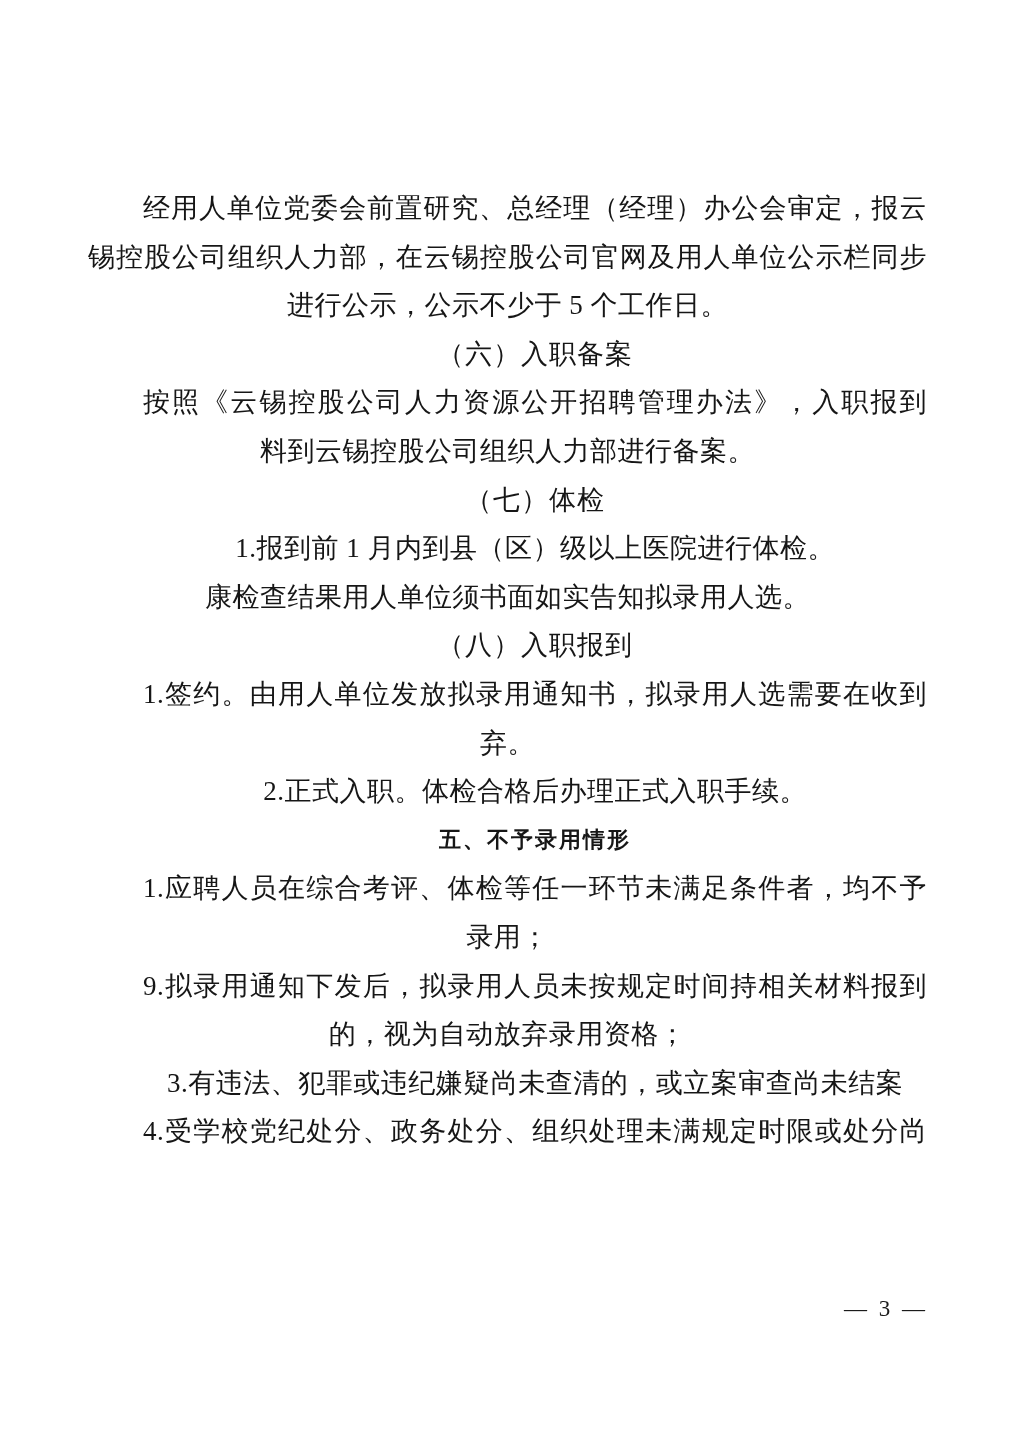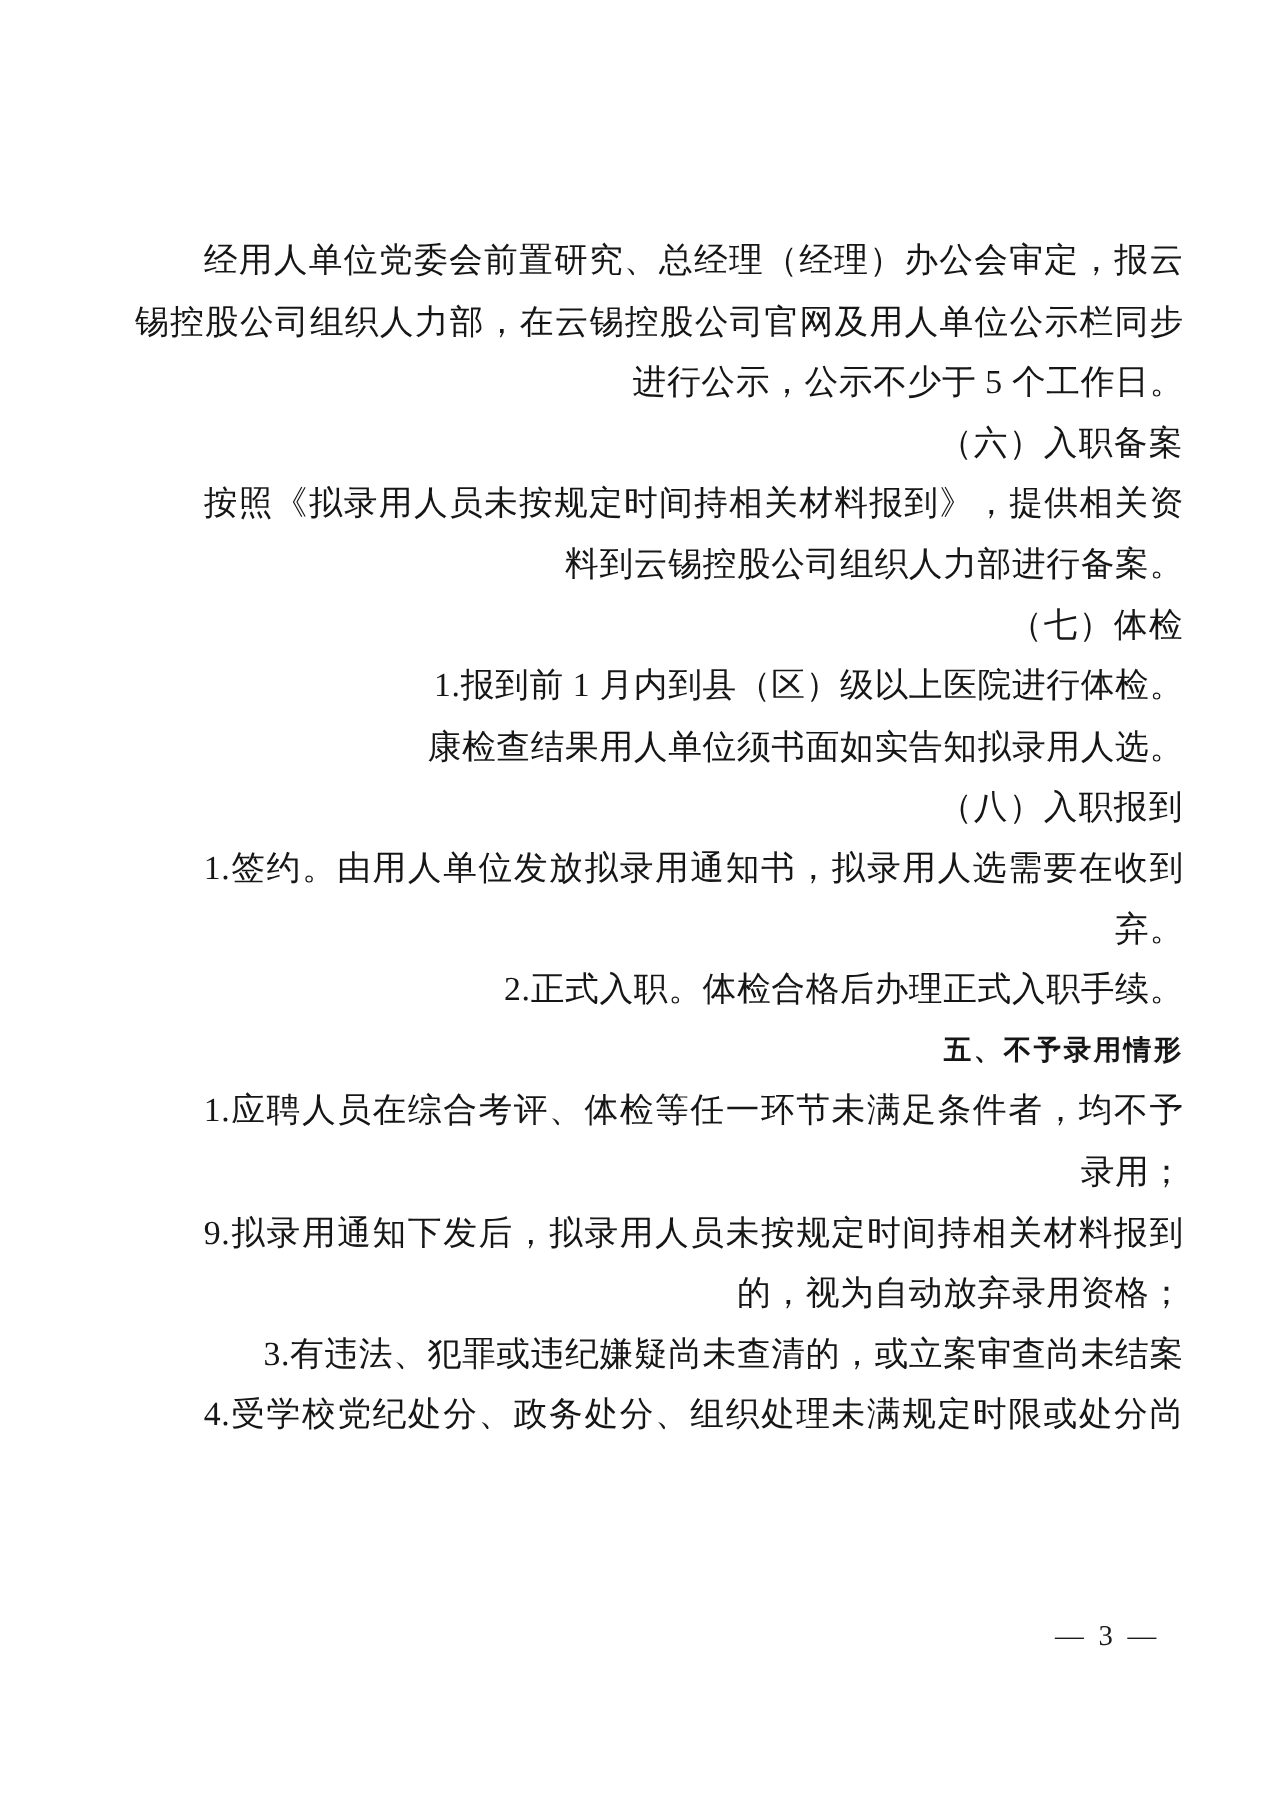--- a/index.html
+++ b/index.html
@@ -9,30 +9,30 @@
     width: 1024px;
     height: 1448px;
     margin: 0 auto;
     background: #ffffff;
     font-family: "Liberation Serif", "DejaVu Serif", serif;
     color: #161616;
     overflow: hidden;
   }
   .content {
     position: absolute;
-    left: 108px;
+    left: 88px;
     top: 184px;
     width: 839px;
   }
   .line {
     font-size: 27px;
     line-height: 48.6px;
     height: 48.6px;
     overflow: hidden;
-    text-align: right;
+    text-align: center;
     letter-spacing: 0.5px;
   }
   .indent { text-indent: 55px; }
   .justify {
     text-align: justify;
     text-align-last: justify;
   }
   .h-sub {
     font-weight: 400;
     letter-spacing: 1px;
@@ -55,21 +55,21 @@
 </style>
 </head>
 <body>
 
 <div class="page">
   <main class="content">
     <div class="line indent justify">经用人单位党委会前置研究、总经理（经理）办公会审定，报云</div>
     <div class="line justify">锡控股公司组织人力部，在云锡控股公司官网及用人单位公示栏同步</div>
     <div class="line">进行公示，公示不少于 5 个工作日。</div>
     <div class="line indent h-sub">（六）入职备案</div>
-    <div class="line indent justify">按照《拟录用人员未按规定时间持相关材料报到》，提供相关资</div>
+    <div class="line indent justify">按照《云锡控股公司人力资源公开招聘管理办法》，入职报到</div>
     <div class="line">料到云锡控股公司组织人力部进行备案。</div>
     <div class="line indent h-sub">（七）体检</div>
     <div class="line indent">1.报到前 1 月内到县（区）级以上医院进行体检。</div>
     <div class="line">康检查结果用人单位须书面如实告知拟录用人选。</div>
     <div class="line indent h-sub">（八）入职报到</div>
     <div class="line indent justify">1.签约。由用人单位发放拟录用通知书，拟录用人选需要在收到</div>
     <div class="line">弃。</div>
     <div class="line indent">2.正式入职。体检合格后办理正式入职手续。</div>
     <div class="line indent h-main">五、不予录用情形</div>
     <div class="line indent justify">1.应聘人员在综合考评、体检等任一环节未满足条件者，均不予</div>

